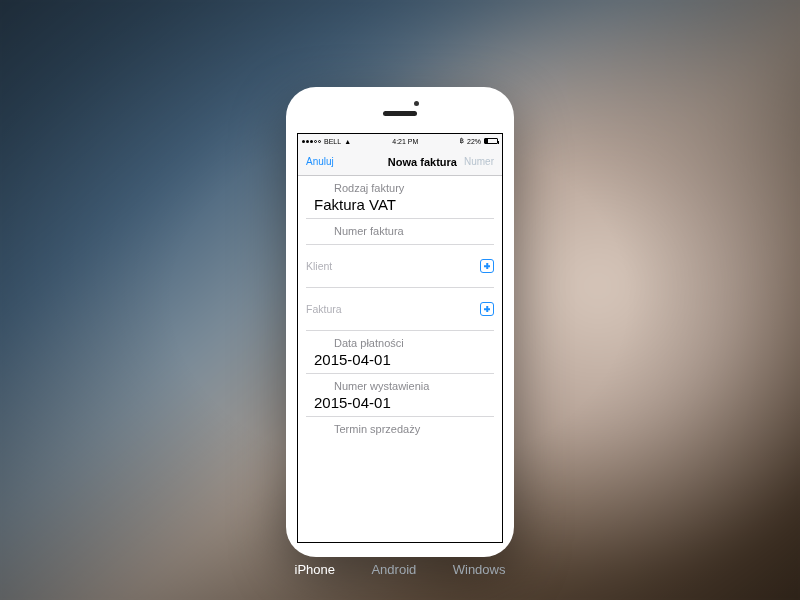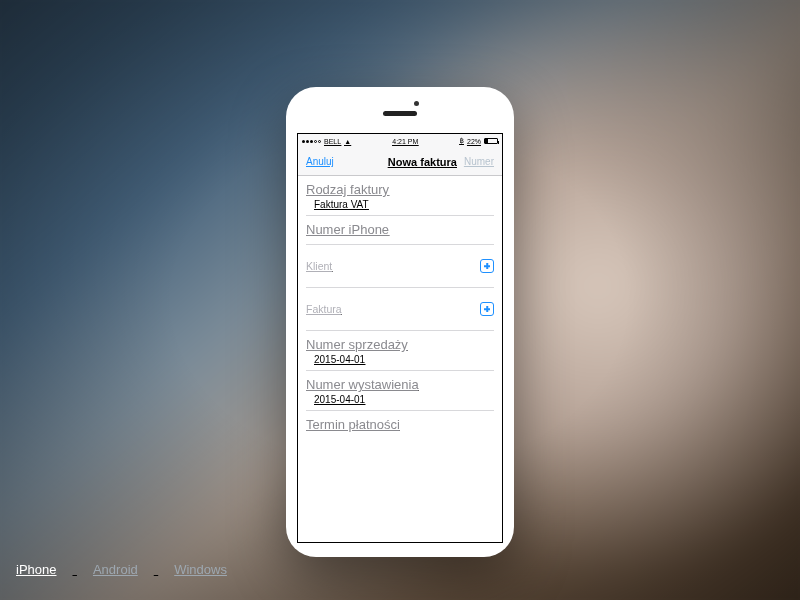--- a/index.html
+++ b/index.html
@@ -1,15 +1,15 @@
 <!DOCTYPE html>
 <html><head>
 <meta charset="utf-8">
 <style>
-* { margin: 0; padding: 0; box-sizing: border-box; font-family: -apple-system, "Helvetica Neue", Helvetica, Arial, sans-serif; text-decoration: underline; }
+* { margin: 0; padding: 0; box-sizing: border-box; font-family: -apple-system, "Helvetica Neue", Helvetica, Arial, sans-serif; }
 
 html, body { width: 800px; height: 600px; overflow: hidden; }
 
 
 .bg {
   position: absolute;
   inset: -50px;
   background:
     radial-gradient(circle at 72% 48%, #d9c9bd 0%, #b9a69a 18%, rgba(0,0,0,0) 40%),
     linear-gradient(140deg, #2a3d4f 0%, #314a60 15%, #43607a 28%, #7b8c99 42%, #a7998d 55%, #6b5643 72%, #3a2a1c 100%);
@@ -107,26 +107,27 @@
 .nav-btn.disabled { color: #b8c4cf; }
 .nav-title { font-size: 11px; font-weight: 600; color: #000; margin-left: 47px; }
 
 
 .form { flex: 1; overflow: hidden; padding: 0 8px; }
 .row {
   border-bottom: 1px solid #d8d8db;
   padding: 6px 0 5px;
 }
 .row-label {
-  font-size: 13px;
+  font-size: 11px;
   color: #8a8a8f;
   margin-bottom: 2px;
+  margin-left: 28px;
 }
 .row-value {
-  font-size: 10px;
+  font-size: 15px;
   color: #000;
   padding-left: 8px;
 }
 .row-add {
   display: flex;
   align-items: center;
   justify-content: space-between;
   padding: 14px 0;
   border-bottom: 1px solid #d8d8db;
 }
@@ -148,20 +149,21 @@
 .add-icon::after  { top: 3px; bottom: 3px; left: 50%; width: 1.5px; transform: translateX(-50%); }
 
 .row.cut { padding-bottom: 0; border-bottom: none; }
 .row.cut .row-value { visibility: hidden; height: 4px; }
 
 
 .tabs {
   position: absolute;
   bottom: 22px;
   left: 0; right: 0;
+  text-align: center;
 }
 .tabs span {
   display: inline-block;
   margin: 0 16px;
   font-size: 13px;
   color: #9da7b0;
   cursor: pointer;
 }
 .tabs span.active { color: #fff; font-weight: 500; }
 </style>
@@ -206,45 +208,45 @@
     </div>
 
     <div class="form">
 
       <div class="row">
         <div class="row-label">Rodzaj faktury</div>
         <div class="row-value">Faktura VAT</div>
       </div>
 
       <div class="row">
-        <div class="row-label">Numer iPhone</div>
+        <div class="row-label">Numer faktura</div>
       </div>
 
       <div class="row-add">
         <span class="row-add-label">Klient</span>
         <span class="add-icon"></span>
       </div>
 
       <div class="row-add">
         <span class="row-add-label">Faktura</span>
         <span class="add-icon"></span>
       </div>
 
       <div class="row">
-        <div class="row-label">Numer sprzedaży</div>
+        <div class="row-label">Data płatności</div>
         <div class="row-value">2015-04-01</div>
       </div>
 
       <div class="row">
         <div class="row-label">Numer wystawienia</div>
         <div class="row-value">2015-04-01</div>
       </div>
 
       <div class="row cut">
-        <div class="row-label">Termin płatności</div>
+        <div class="row-label">Termin sprzedaży</div>
         <div class="row-value">&nbsp;</div>
       </div>
 
     </div>
   </div>
 </div>
 
 <div class="tabs">
   <span class="active">iPhone</span>
   <span>Android</span>

